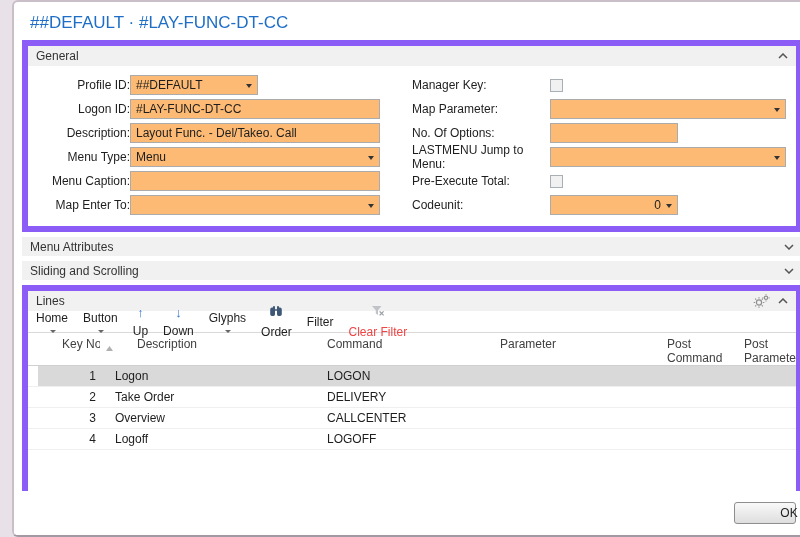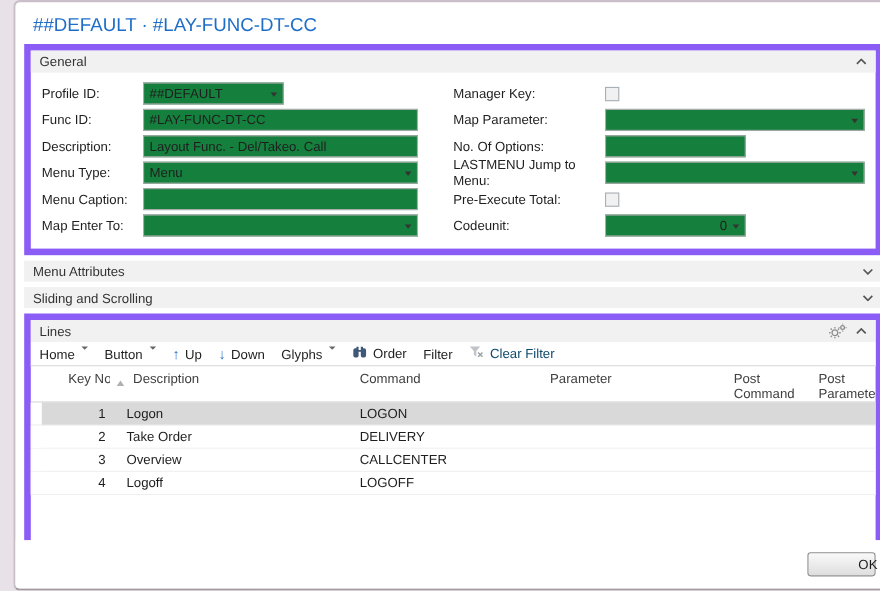--- a/index.html
+++ b/index.html
@@ -29,61 +29,61 @@
     margin: 5px 8px 0 8px; height: 19px; background:#f1f1f1;
     display:flex; align-items:center; padding:0 8px; color:#333;gap:36px;
   }
   .bar .spacer { flex:1; }
 
   
   .gen-body { display:flex; padding: 7px 10px 9px 10px; }
   .gcol { width: 50%; }
   .frow { display:flex; align-items:center; height: 24px; }
   .flabel { color:#1e1e1e; }
-  .gcol.left  .flabel { flex: 0 0 92px; }
+  .gcol.left  .flabel { flex: 0 0 92px; text-align: right; }
   .gcol.right .flabel { flex: 0 0 138px; }
   .tb {
-    height: 20px; border: 1px solid #ababab; background:#15803d;
+    height: 20px; border: 1px solid #ababab; background:#fdba74;
     display:flex; align-items:center; padding: 0 5px; position:relative;
   }
   .w250 { width: 250px; } .w128 { width: 128px; } .w243 { width: 243px; }
   .tb.dd { padding-right: 16px; }
   .caret {
     position:absolute; right:5px; top:8px; width:0; height:0;
     border-left:3.5px solid transparent; border-right:3.5px solid transparent;
     border-top:4px solid #333;
   }
   .tb.num { justify-content:flex-end; }
   .checkbox { width:13px; height:13px; border:1px solid #a9b0b5; background:#f1f1f1; }
 
   
   .toolbar {
     height: 22px; display:flex; align-items:center; gap: 15px;
     padding: 0 8px; border-bottom: 1px solid #d9d9d9; background:#fff;
   }
-  .titem { display:flex; gap:5px; color:#1e1e1e; cursor:default; }
+  .titem { display:flex; align-items:center; gap:5px; color:#1e1e1e; cursor:default;flex-direction:column; }
   .titem .mini-caret {
     width:0;height:0;border-left:3px solid transparent;border-right:3px solid transparent;
     border-top:3.5px solid #666; margin-left:1px;
   }
   .blue-arrow { font-weight:bold; font-size:13px; color:#2e75c9; line-height:1; }
-  .titem.disabled { color:#0c4a6e; }
+  .titem.disabled { color:#ef4444; }
 
   
   .ghead, .grow {
     display:grid;
     grid-template-columns: 10px 62px 223px 173px 167px 77px 1fr;
   }
   .ghead {
     min-height: 30px; align-items:start; padding-top:4px;
     border-bottom: 1px solid #d0d0d0; color:#404040;
   }
   .ghead > div { overflow:hidden; }
   .h-key { text-align:left; padding-left: 24px; white-space:nowrap; }
-  .h-desc { padding-left: 6px; display:flex; align-items:flex-start; gap:8px; }
+  .h-desc { padding-left: 6px; display:flex; align-items:flex-start; gap:24px; }
   .h-pad { padding-left: 4px; }
   .sort-icon { margin-top:3px; }
   .grow { height: 21px; align-items:center; border-bottom: 1px solid #efefef; background:#fff; }
   .grow.selected { background:#d9d9d9; }
   .grow .c-gutter { background:#fff; height:100%; }
   .c-key { text-align:right; padding-right: 4px; }
   .c-desc { padding-left: 15px; }
   .c-pad { padding-left: 4px; white-space:nowrap; overflow:hidden; }
   .grid-filler { height: 48px; border-bottom:1px solid #f5f5f5; }
 
@@ -134,21 +134,21 @@
     <div class="gen-body">
       <div class="gcol left">
         <div class="frow">
           <span class="flabel">Profile ID:</span>
           <div class="tb dd w128">
             <span>##DEFAULT</span>
             <span class="caret"></span>
           </div>
         </div>
         <div class="frow">
-          <span class="flabel">Func ID:</span>
+          <span class="flabel">Logon ID:</span>
           <div class="tb w250">
             <span>#LAY-FUNC-DT-CC</span>
           </div>
         </div>
         <div class="frow">
           <span class="flabel">Description:</span>
           <div class="tb w250">
             <span>Layout Func. - Del/Takeo. Call</span>
           </div>
         </div>

